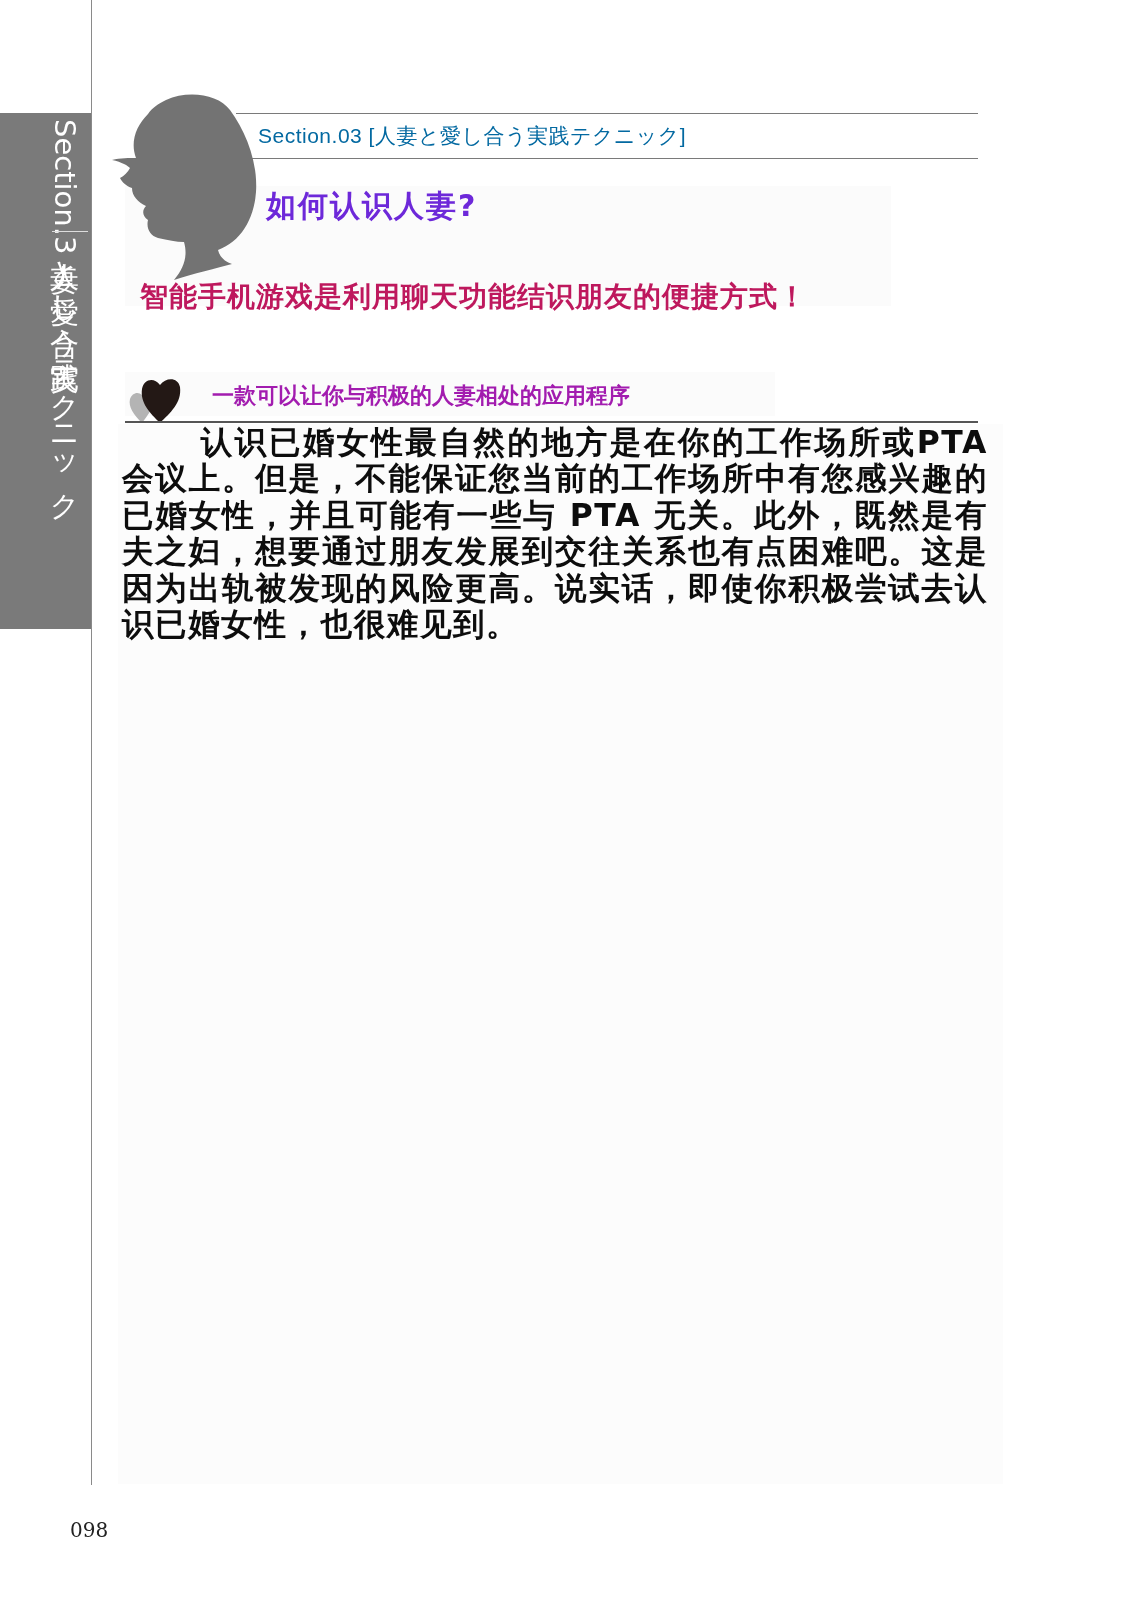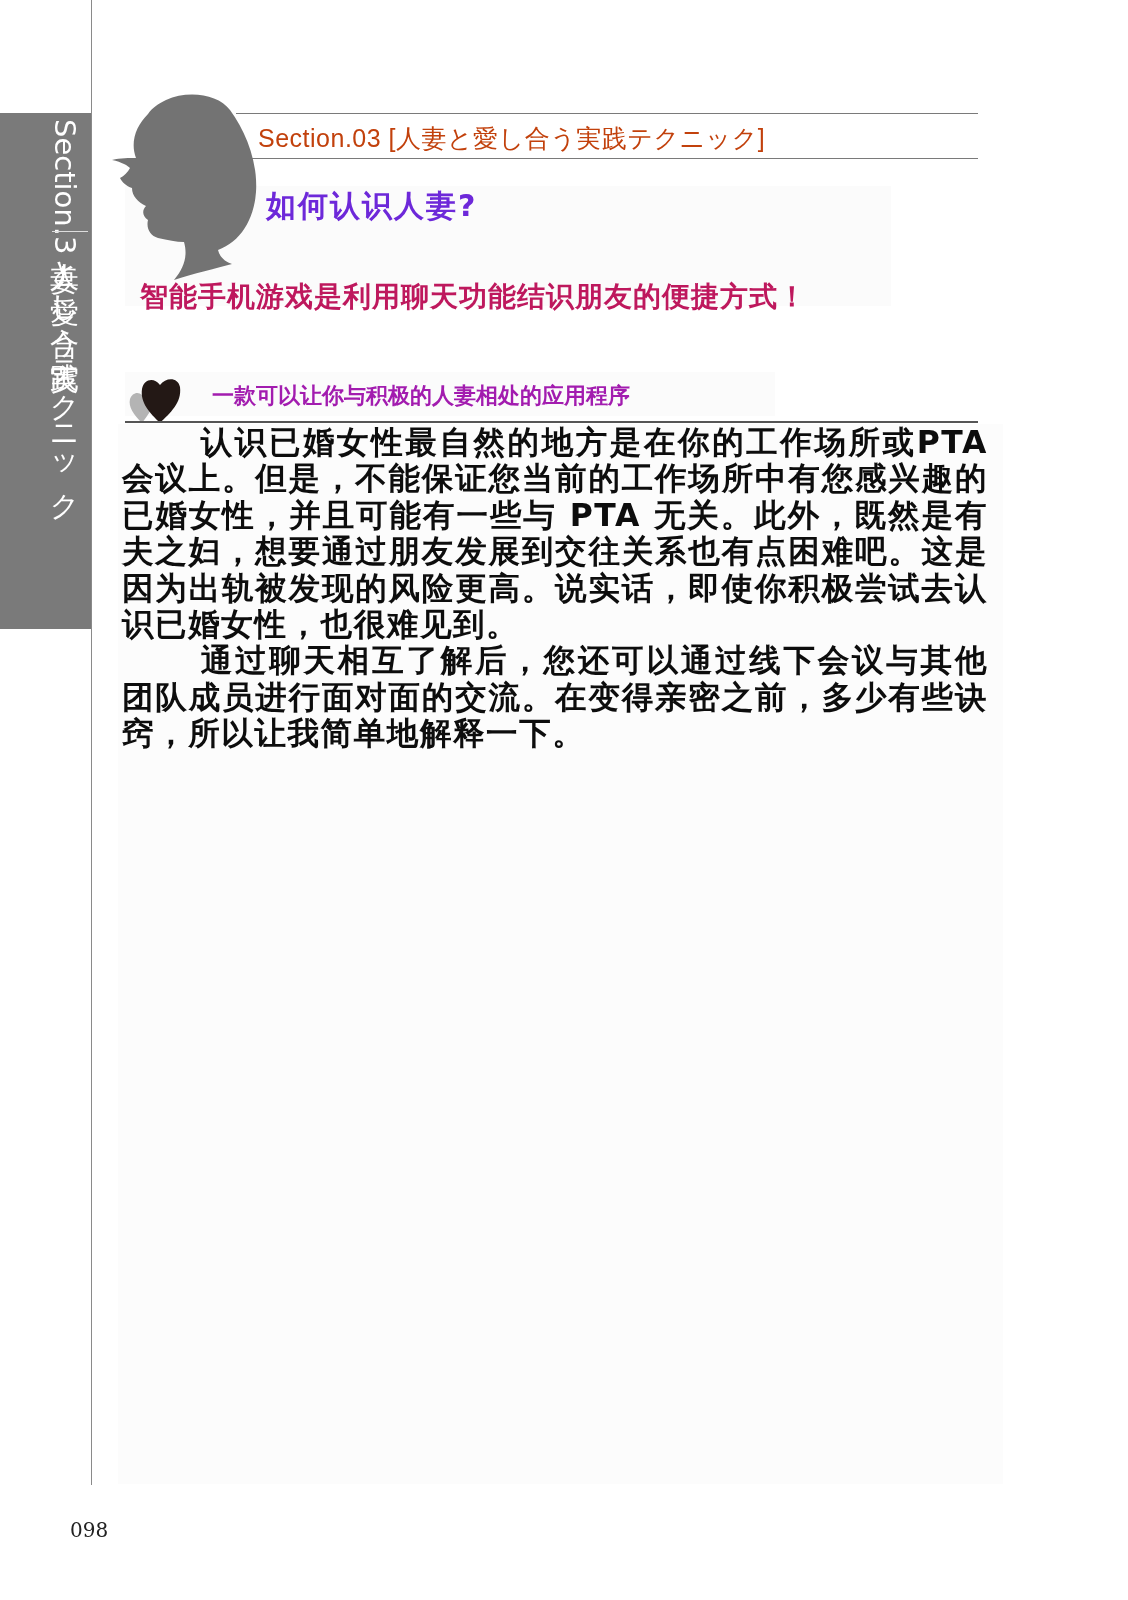--- a/index.html
+++ b/index.html
@@ -23,21 +23,21 @@
   .side-rule {
     position:absolute; left:52px; top:118px; width:36px; height:1px; background:#ddd;
   }
 
   .silhouette { position:absolute; left:108px; top:92px; width:150px; height:190px; }
 
   .rule { position:absolute; height:1px; background:#7a7a7a; }
 
   .section-header {
     position:absolute; left:258px; top:122px;
-    font-family:"Liberation Sans", sans-serif; font-size:25px; color:#c2410c; letter-spacing:0.5px;
+    font-family:"Liberation Sans", sans-serif; font-size:21px; color:#0369a1; letter-spacing:0.5px;
   }
   .title-box {
     position:absolute; left:125px; top:186px; width:766px; height:120px; background:#fbfbfb;
   }
   .page-title {
     position:absolute; left:266px; top:186px;
     font-size:30px; font-weight:bold; color:#6d28d9; letter-spacing:2px;
   }
   .subtitle {
     position:absolute; left:140px; top:278px;
@@ -93,16 +93,15 @@
 <svg class="hearts" viewBox="0 0 64 50">
   <path fill="#b4b4b4" d="M14,48 C6,40 0,32 2,24 C4,18 10,16 14,20 C18,14 26,16 26,24 C26,32 20,40 14,48 Z"></path>
   <path fill="#231815" d="M32,48 C22,38 12,28 14,14 C16,4 26,2 32,10 C38,2 50,2 52,12 C54,28 42,38 32,48 Z"></path>
 </svg>
 <div class="subheading">一款可以让你与积极的人妻相处的应用程序</div>
 <div class="heading-rule"></div>
 
 <div class="body-box"></div>
 <div class="body-text">
   <p>认识已婚女性最自然的地方是在你的工作场所或PTA 会议上。但是，不能保证您当前的工作场所中有您感兴趣的已婚女性，并且可能有一些与 PTA 无关。此外，既然是有夫之妇，想要通过朋友发展到交往关系也有点困难吧。这是因为出轨被发现的风险更高。说实话，即使你积极尝试去认识已婚女性，也很难见到。</p>
-  <p>通过聊天相互了解后，您还可以通过线下会议与其他团队成员进行面对面的交流。在变得亲密之前，多少有些诀窍，所以让我简单地解释一下。</p>
 </div>
 
 <div class="page-number">098</div>
 
 </body></html>

